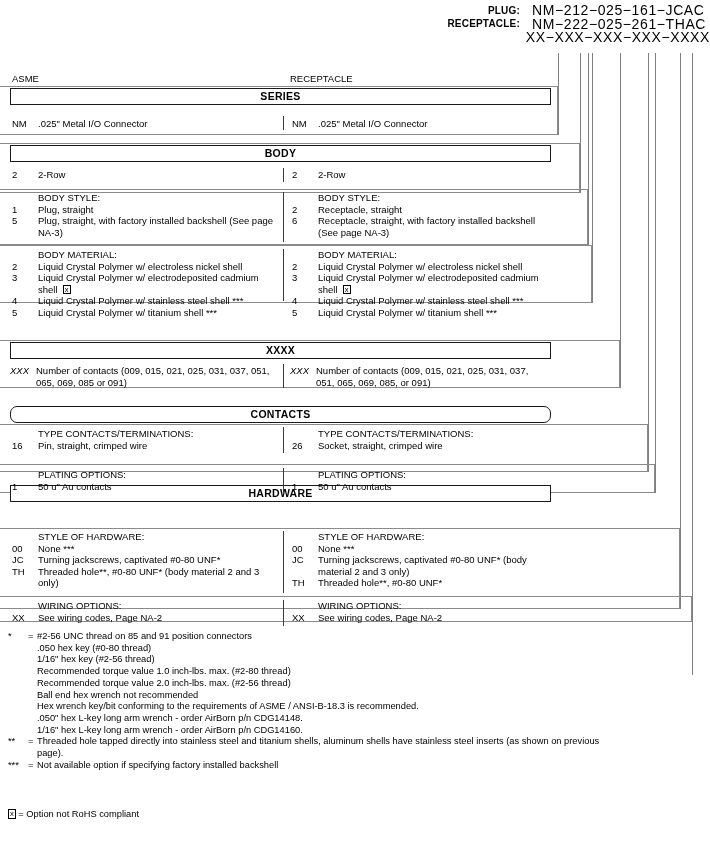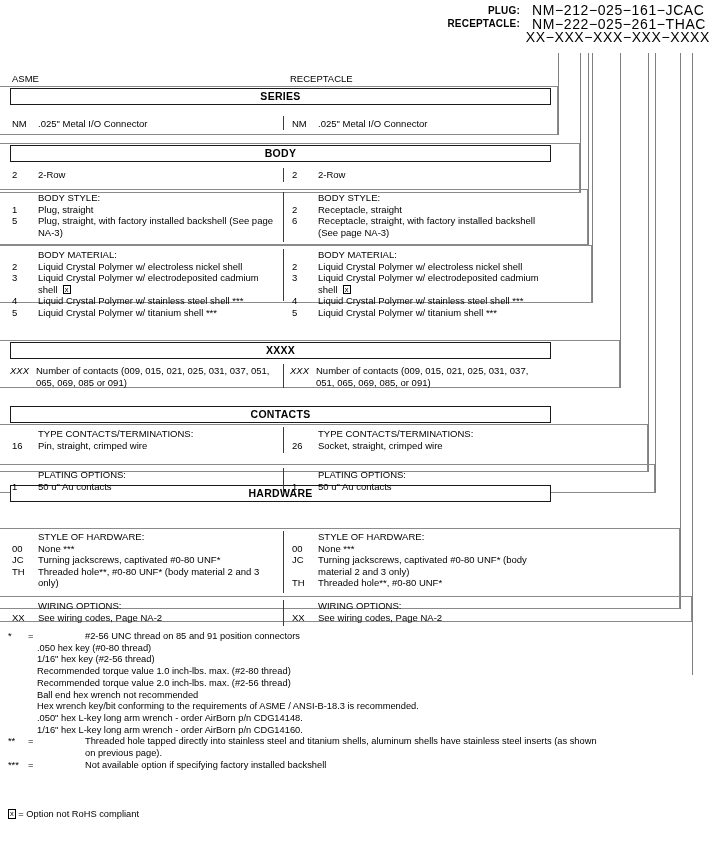--- a/index.html
+++ b/index.html
@@ -48,21 +48,21 @@
     display:inline-block;border:1px solid #000;
     font-size:7.5px;line-height:7.5px;padding:0 1px;
     vertical-align:1px;font-family:"Liberation Sans",sans-serif;
   }
 
   
   #notes{position:absolute;left:8px;top:631px;width:600px;font-size:9.3px;line-height:11.7px;}
   .note{display:flex;}
   .note .mk{width:20px;flex:0 0 20px;text-align:left;white-space:nowrap;}
   .note .eq{width:9px;flex:0 0 9px;}
-  .note .tx{flex:1;margin-left:48px;}
+  .note .tx{flex:1;}
   .sublist{margin-left:29px;}
   #rohs{position:absolute;left:8px;top:809px;font-size:9.3px;}
 </style>
 </head>
 <body>
 
 <div id="pn-block">
   <div class="pn-row">
     <div class="pn-label">PLUG:</div>
     <div class="pn-value">NM−212−025−161−JCAC</div>
@@ -96,21 +96,21 @@
 <div class="frame" style="left:-2px;top:464px;width:657px;height:29px;"></div>
 <div class="frame" style="left:-2px;top:528px;width:682px;height:81px;"></div>
 <div class="frame" style="left:-2px;top:596px;width:694px;height:26px;"></div>
 
 <div class="colcap" style="left:12px;top:73px;">ASME</div>
 <div class="colcap" style="left:290px;top:73px;">RECEPTACLE</div>
 
 <div class="titlebar" style="top:88px;width:541px;">SERIES</div>
 <div class="titlebar" style="top:145px;width:541px;">BODY</div>
 <div class="titlebar" style="top:342px;width:541px;">XXXX</div>
-<div class="titlebar" style="top:406px;width:541px;">CONTACTS</div>
+<div class="titlebar" style="top:406px;width:541px;border-radius:7px;">CONTACTS</div>
 <div class="titlebar" style="top:485px;width:541px;">HARDWARE</div>
 
 <div class="vsplit" style="left:283px;top:116px;height:14px;"></div>
 <div class="optblk" style="left:12px;top:118px;width:265px;">
   <table class="opttbl">
       <tbody>
         <tr>
     <td class="code">NM</td>
     <td class="desc">.025" Metal I/O Connector</td>
   </tr>

